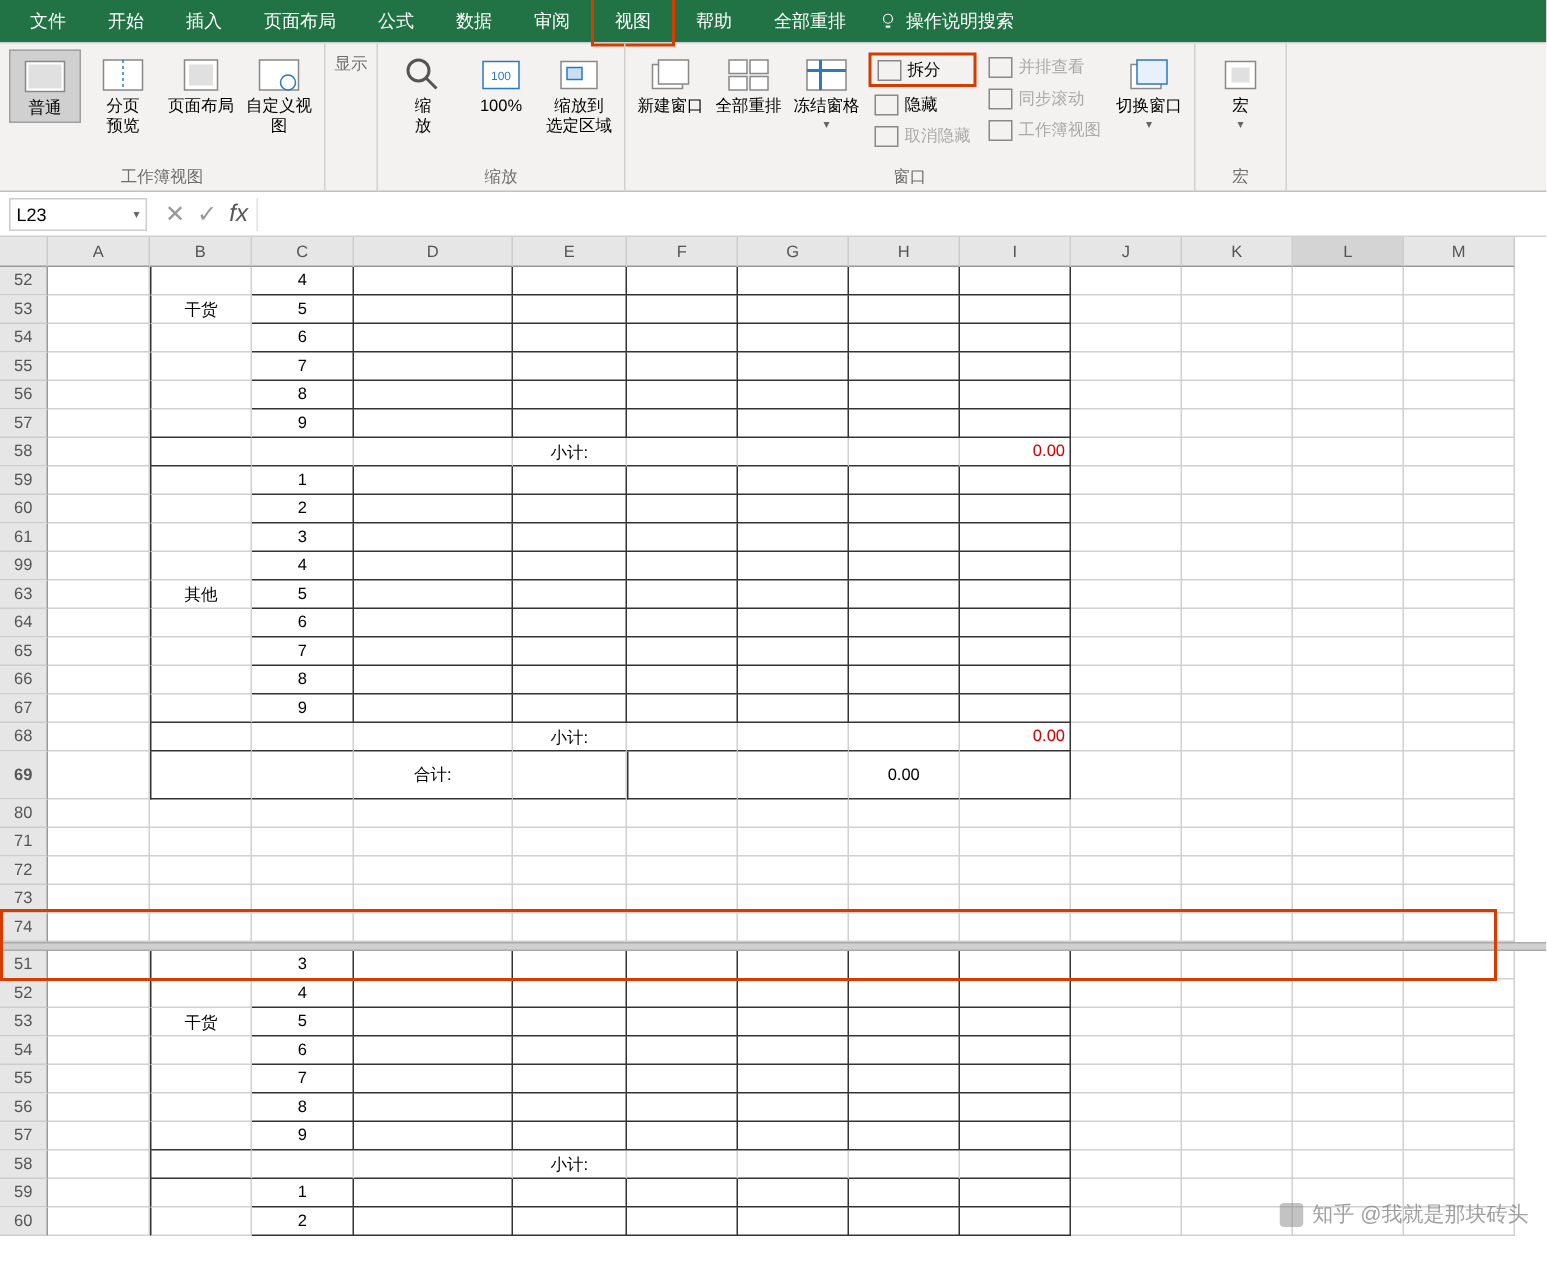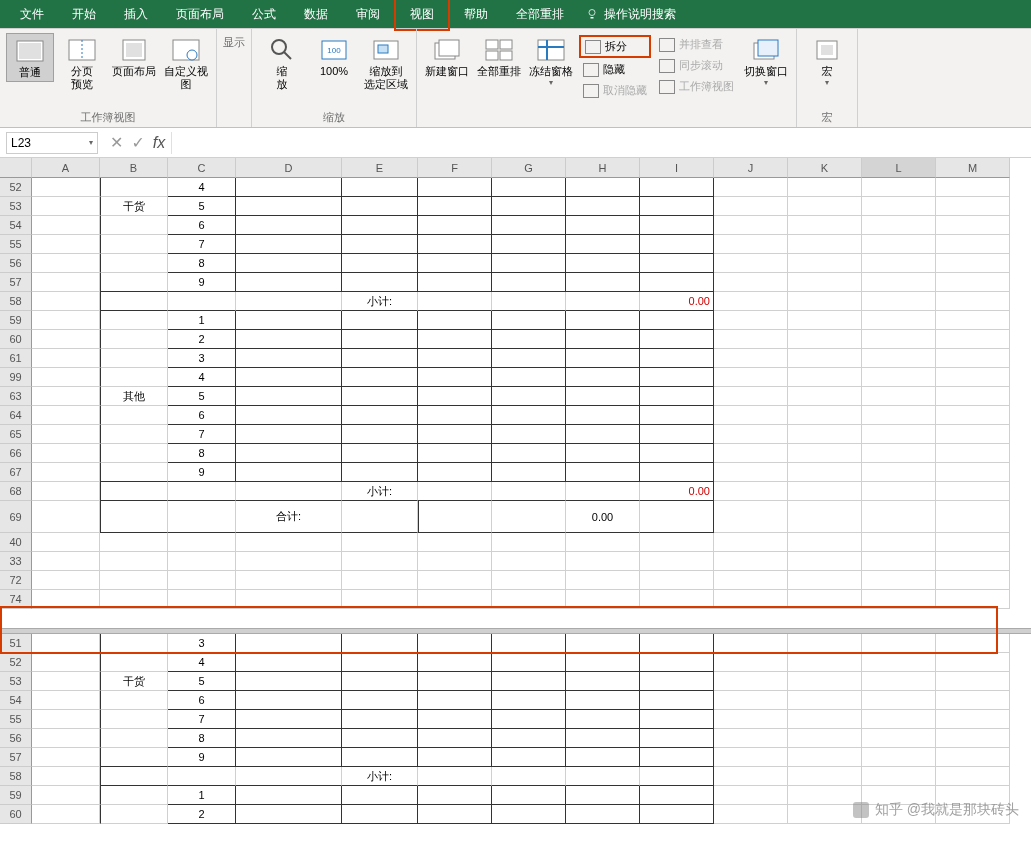--- a/index.html
+++ b/index.html
@@ -229,20 +229,21 @@
           <div class="icon">
             <svg width="28" height="22">
               <rect x="2" y="4" width="20" height="16" fill="#fff" stroke="#888"></rect>
               <rect x="6" y="1" width="20" height="16" fill="#e8f0fc" stroke="#2a7ac0"></rect>
             </svg>
           </div>
           <div class="lbl">切换窗口</div>
           <span class="dd-arrow">▾</span>
         </div>
     </div>
+    <div class="ribbon-group-label">窗口</div>
   </div>
 
   <div class="ribbon-group">
     <div class="ribbon-group-body">
       <div class="big-btn">
           <div class="icon">
             <svg width="28" height="22">
               <rect x="4" y="2" width="20" height="18" fill="#fff" stroke="#888"></rect>
               <rect x="8" y="6" width="12" height="10" fill="#e0e0e0"></rect>
             </svg>
@@ -552,69 +553,85 @@
         <div class="cell inner-bb" style="width: 74px;"></div>
         <div class="cell inner-bb" style="width: 74px;"></div>
         <div class="cell inner-bb" style="width: 74px;"></div>
         <div class="cell jr red bright inner-bb" style="width: 74px;">0.00</div>
         <div class="cell " style="width: 74px;"></div>
         <div class="cell " style="width: 74px;"></div>
         <div class="cell " style="width: 74px;"></div>
         <div class="cell " style="width: 74px;"></div>
       </div>
       <div class="row">
-        <div class="rh" style="height: 32px;">69</div>
+        <div class="rh" style="height: 32px; font-weight: bold;">69</div>
         <div class="cell" style="height: 32px; width: 68px;"></div>
         <div class="cell bleft bbot" style="height: 32px; width: 68px;"></div>
         <div class="cell bbot" style="height: 32px; width: 68px;"></div>
         <div class="cell bbot jc" style="height: 32px; width: 106px;">合计:</div>
         <div class="cell bbot" style="height: 32px; width: 76px;"></div>
         <div class="cell bbot bleft" style="height: 32px; width: 74px;"></div>
         <div class="cell bbot" style="height: 32px; width: 74px;"></div>
         <div class="cell bbot jc" style="height: 32px; width: 74px;">0.00</div>
         <div class="cell bbot bright" style="height: 32px; width: 74px;"></div>
         <div class="cell" style="height: 32px; width: 74px;"></div>
         <div class="cell" style="height: 32px; width: 74px;"></div>
         <div class="cell" style="height: 32px; width: 74px;"></div>
         <div class="cell" style="height: 32px; width: 74px;"></div>
       </div>
       <div class="row">
-        <div class="rh">40</div>
+        <div class="rh">80</div>
         <div class="cell " style="width: 68px;"></div>
         <div class="cell " style="width: 68px;"></div>
         <div class="cell " style="width: 68px;"></div>
         <div class="cell " style="width: 106px;"></div>
         <div class="cell " style="width: 76px;"></div>
         <div class="cell " style="width: 74px;"></div>
         <div class="cell " style="width: 74px;"></div>
         <div class="cell " style="width: 74px;"></div>
         <div class="cell " style="width: 74px;"></div>
         <div class="cell " style="width: 74px;"></div>
         <div class="cell " style="width: 74px;"></div>
         <div class="cell " style="width: 74px;"></div>
         <div class="cell " style="width: 74px;"></div>
       </div>
       <div class="row">
-        <div class="rh">33</div>
+        <div class="rh">71</div>
         <div class="cell " style="width: 68px;"></div>
         <div class="cell " style="width: 68px;"></div>
         <div class="cell " style="width: 68px;"></div>
         <div class="cell " style="width: 106px;"></div>
         <div class="cell " style="width: 76px;"></div>
         <div class="cell " style="width: 74px;"></div>
         <div class="cell " style="width: 74px;"></div>
         <div class="cell " style="width: 74px;"></div>
         <div class="cell " style="width: 74px;"></div>
         <div class="cell " style="width: 74px;"></div>
         <div class="cell " style="width: 74px;"></div>
         <div class="cell " style="width: 74px;"></div>
         <div class="cell " style="width: 74px;"></div>
       </div>
       <div class="row">
         <div class="rh">72</div>
+        <div class="cell " style="width: 68px;"></div>
+        <div class="cell " style="width: 68px;"></div>
+        <div class="cell " style="width: 68px;"></div>
+        <div class="cell " style="width: 106px;"></div>
+        <div class="cell " style="width: 76px;"></div>
+        <div class="cell " style="width: 74px;"></div>
+        <div class="cell " style="width: 74px;"></div>
+        <div class="cell " style="width: 74px;"></div>
+        <div class="cell " style="width: 74px;"></div>
+        <div class="cell " style="width: 74px;"></div>
+        <div class="cell " style="width: 74px;"></div>
+        <div class="cell " style="width: 74px;"></div>
+        <div class="cell " style="width: 74px;"></div>
+      </div>
+      <div class="row">
+        <div class="rh">73</div>
         <div class="cell " style="width: 68px;"></div>
         <div class="cell " style="width: 68px;"></div>
         <div class="cell " style="width: 68px;"></div>
         <div class="cell " style="width: 106px;"></div>
         <div class="cell " style="width: 76px;"></div>
         <div class="cell " style="width: 74px;"></div>
         <div class="cell " style="width: 74px;"></div>
         <div class="cell " style="width: 74px;"></div>
         <div class="cell " style="width: 74px;"></div>
         <div class="cell " style="width: 74px;"></div>

